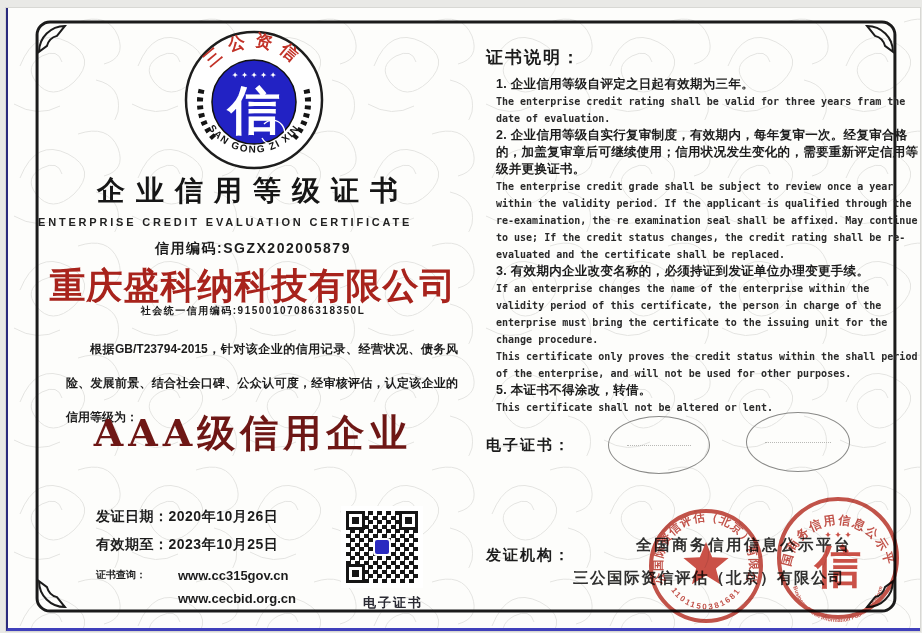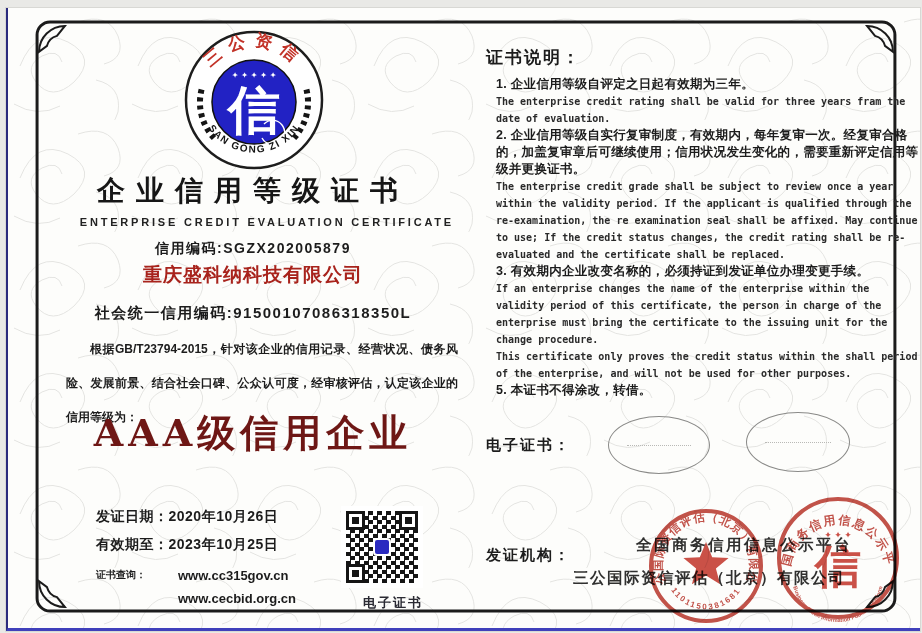--- a/index.html
+++ b/index.html
@@ -23,35 +23,35 @@
   .abs { position:absolute; }
 
   
   .logo-wrap { left:172px; top:18px; width:148px; height:148px; }
   .cert-title {
     left:30px; top:164px; width:430px; text-align:center;
     font-size:28px; font-weight:bold; letter-spacing:11px; color:#161616;
     white-space:nowrap;
   }
   .cert-title-en {
-    left:16px; top:208px; width:430px; text-align:right;
+    left:30px; top:208px; width:430px; text-align:left;
     font-size:11px; font-weight:bold; letter-spacing:2.8px; color:#222;
     white-space:nowrap;
   }
   .credit-code {
     left:30px; top:232px; width:430px; text-align:center;
     font-size:14px; font-weight:bold; letter-spacing:1.5px;
   }
   .company-name {
     left:30px; top:254px; width:430px; text-align:center;
-    font-size:19px; font-weight:bold; letter-spacing:1px; color:#a8231c;
+    font-size:36px; font-weight:bold; letter-spacing:1px; color:#a8231c;
   }
   .uscc {
     left:30px; top:296px; width:430px; text-align:center;
-    font-size:15px; font-weight:bold; letter-spacing:1.5px;
+    font-size:10px; font-weight:bold; letter-spacing:1.5px;
   }
   .eval-paragraph {
     left:58px; top:324px; width:392px;
     font-size:12px; font-weight:bold; line-height:34px;
     text-align:justify; text-indent:2em;
   }
   .rating {
     left:30px; top:400px; width:430px; text-align:center;
     font-family:"DejaVu Serif", serif;
     font-size:38px; font-weight:bold; letter-spacing:5px; color:#6e1715;
@@ -192,20 +192,21 @@
       </div>
       <div>
         <div class="instr-zh">3. 有效期内企业改变名称的，必须持证到发证单位办理变更手续。</div>
         <div class="instr-en">If an enterprise changes the name of the enterprise within the validity period of this certificate, the person in charge of the enterprise must bring the certificate to the issuing unit for the change procedure.</div>
       </div>
       <div>
         <div class="instr-en">This certificate only proves the credit status within the shall period of the enterprise, and will not be used for other purposes.</div>
       </div>
       <div>
         <div class="instr-zh">5. 本证书不得涂改，转借。</div>
+        <div class="instr-en">This certificate shall not be altered or lent.</div>
       </div>
     </div>
 
     <div class="abs annual-label">电子证书：</div>
     <div class="abs oval oval-1">
         <div class="oval-line"></div>
       </div>
     <div class="abs oval oval-2">
         <div class="oval-line"></div>
       </div>

